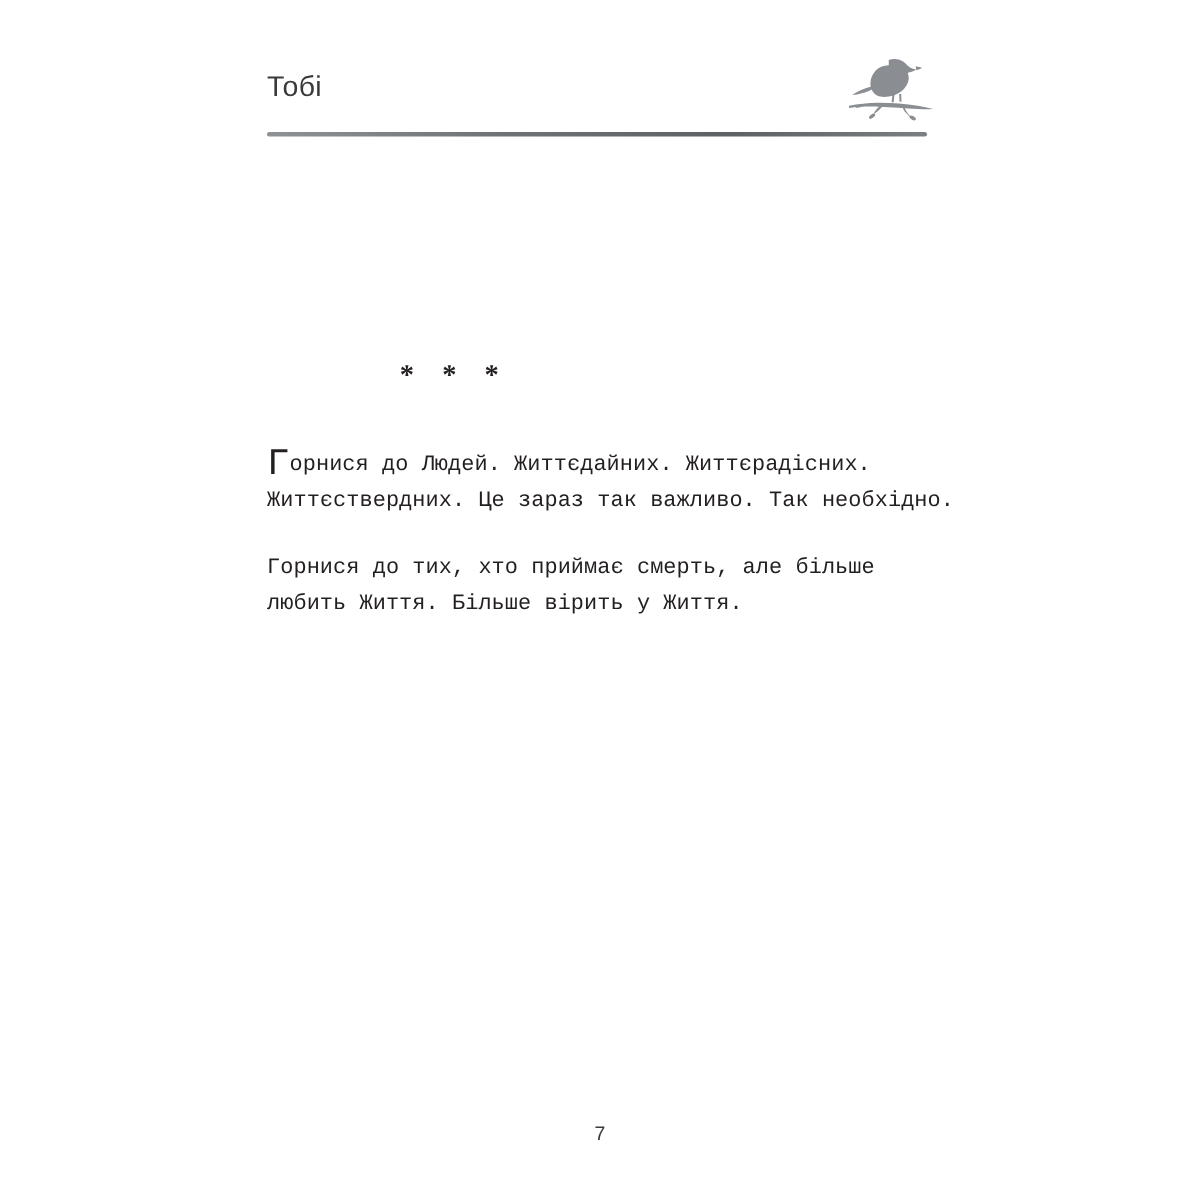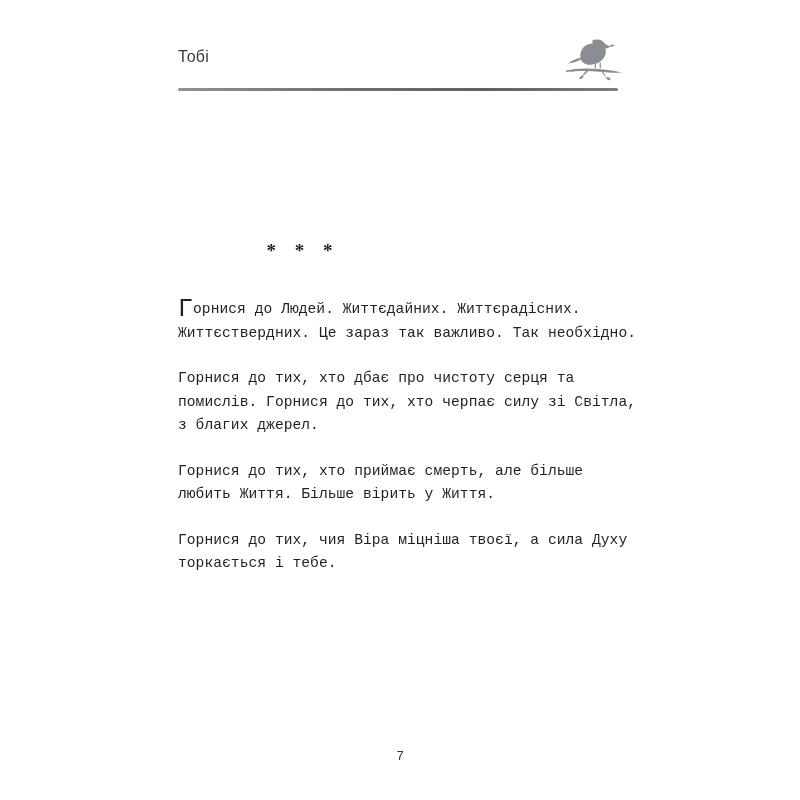--- a/index.html
+++ b/index.html
@@ -27,21 +27,21 @@
     position: absolute;
     left: 178px;
     top: 30px;
     width: 440px;
     height: 70px;
   }
   .running-head {
     position: absolute;
     left: 0;
     top: 18px;
-    font-size: 16px;
+    font-size: 19px;
     color: #3a3a3a;
     letter-spacing: 0.2px;
     font-family: "Liberation Sans", sans-serif;
   }
   .header-rule {
     position: absolute;
     left: 0;
     top: 58px;
     width: 440px;
     height: 3px;
@@ -133,23 +133,21 @@
         </g>
       </svg>
     </div>
   </div>
 
   <div class="content">
     <div class="asterisks">* * *</div>
 
     <p class="para"><span class="dropcap">Г</span><span>орнися до Людей. Життєдайних. Життєрадісних. Життєствердних. Це зараз так важливо. Так необхідно.</span></p>
 
-    <p class="para"><span>Горнися до тих, хто дбає про чистоту серця та помислів. Горнися до тих, хто черпає силу зі Світла, з благих джерел.</span></p>
 
     <p class="para"><span>Горнися до тих, хто приймає смерть, але більше любить Життя. Більше вірить у Життя.</span></p>
 
-    <p class="para"><span>Горнися до тих, чия Віра міцніша твоєї, а сила Духу торкається і тебе.</span></p>
 
   </div>
 
   <div class="folio">7</div>
 
 </div>
 
 </body></html>

